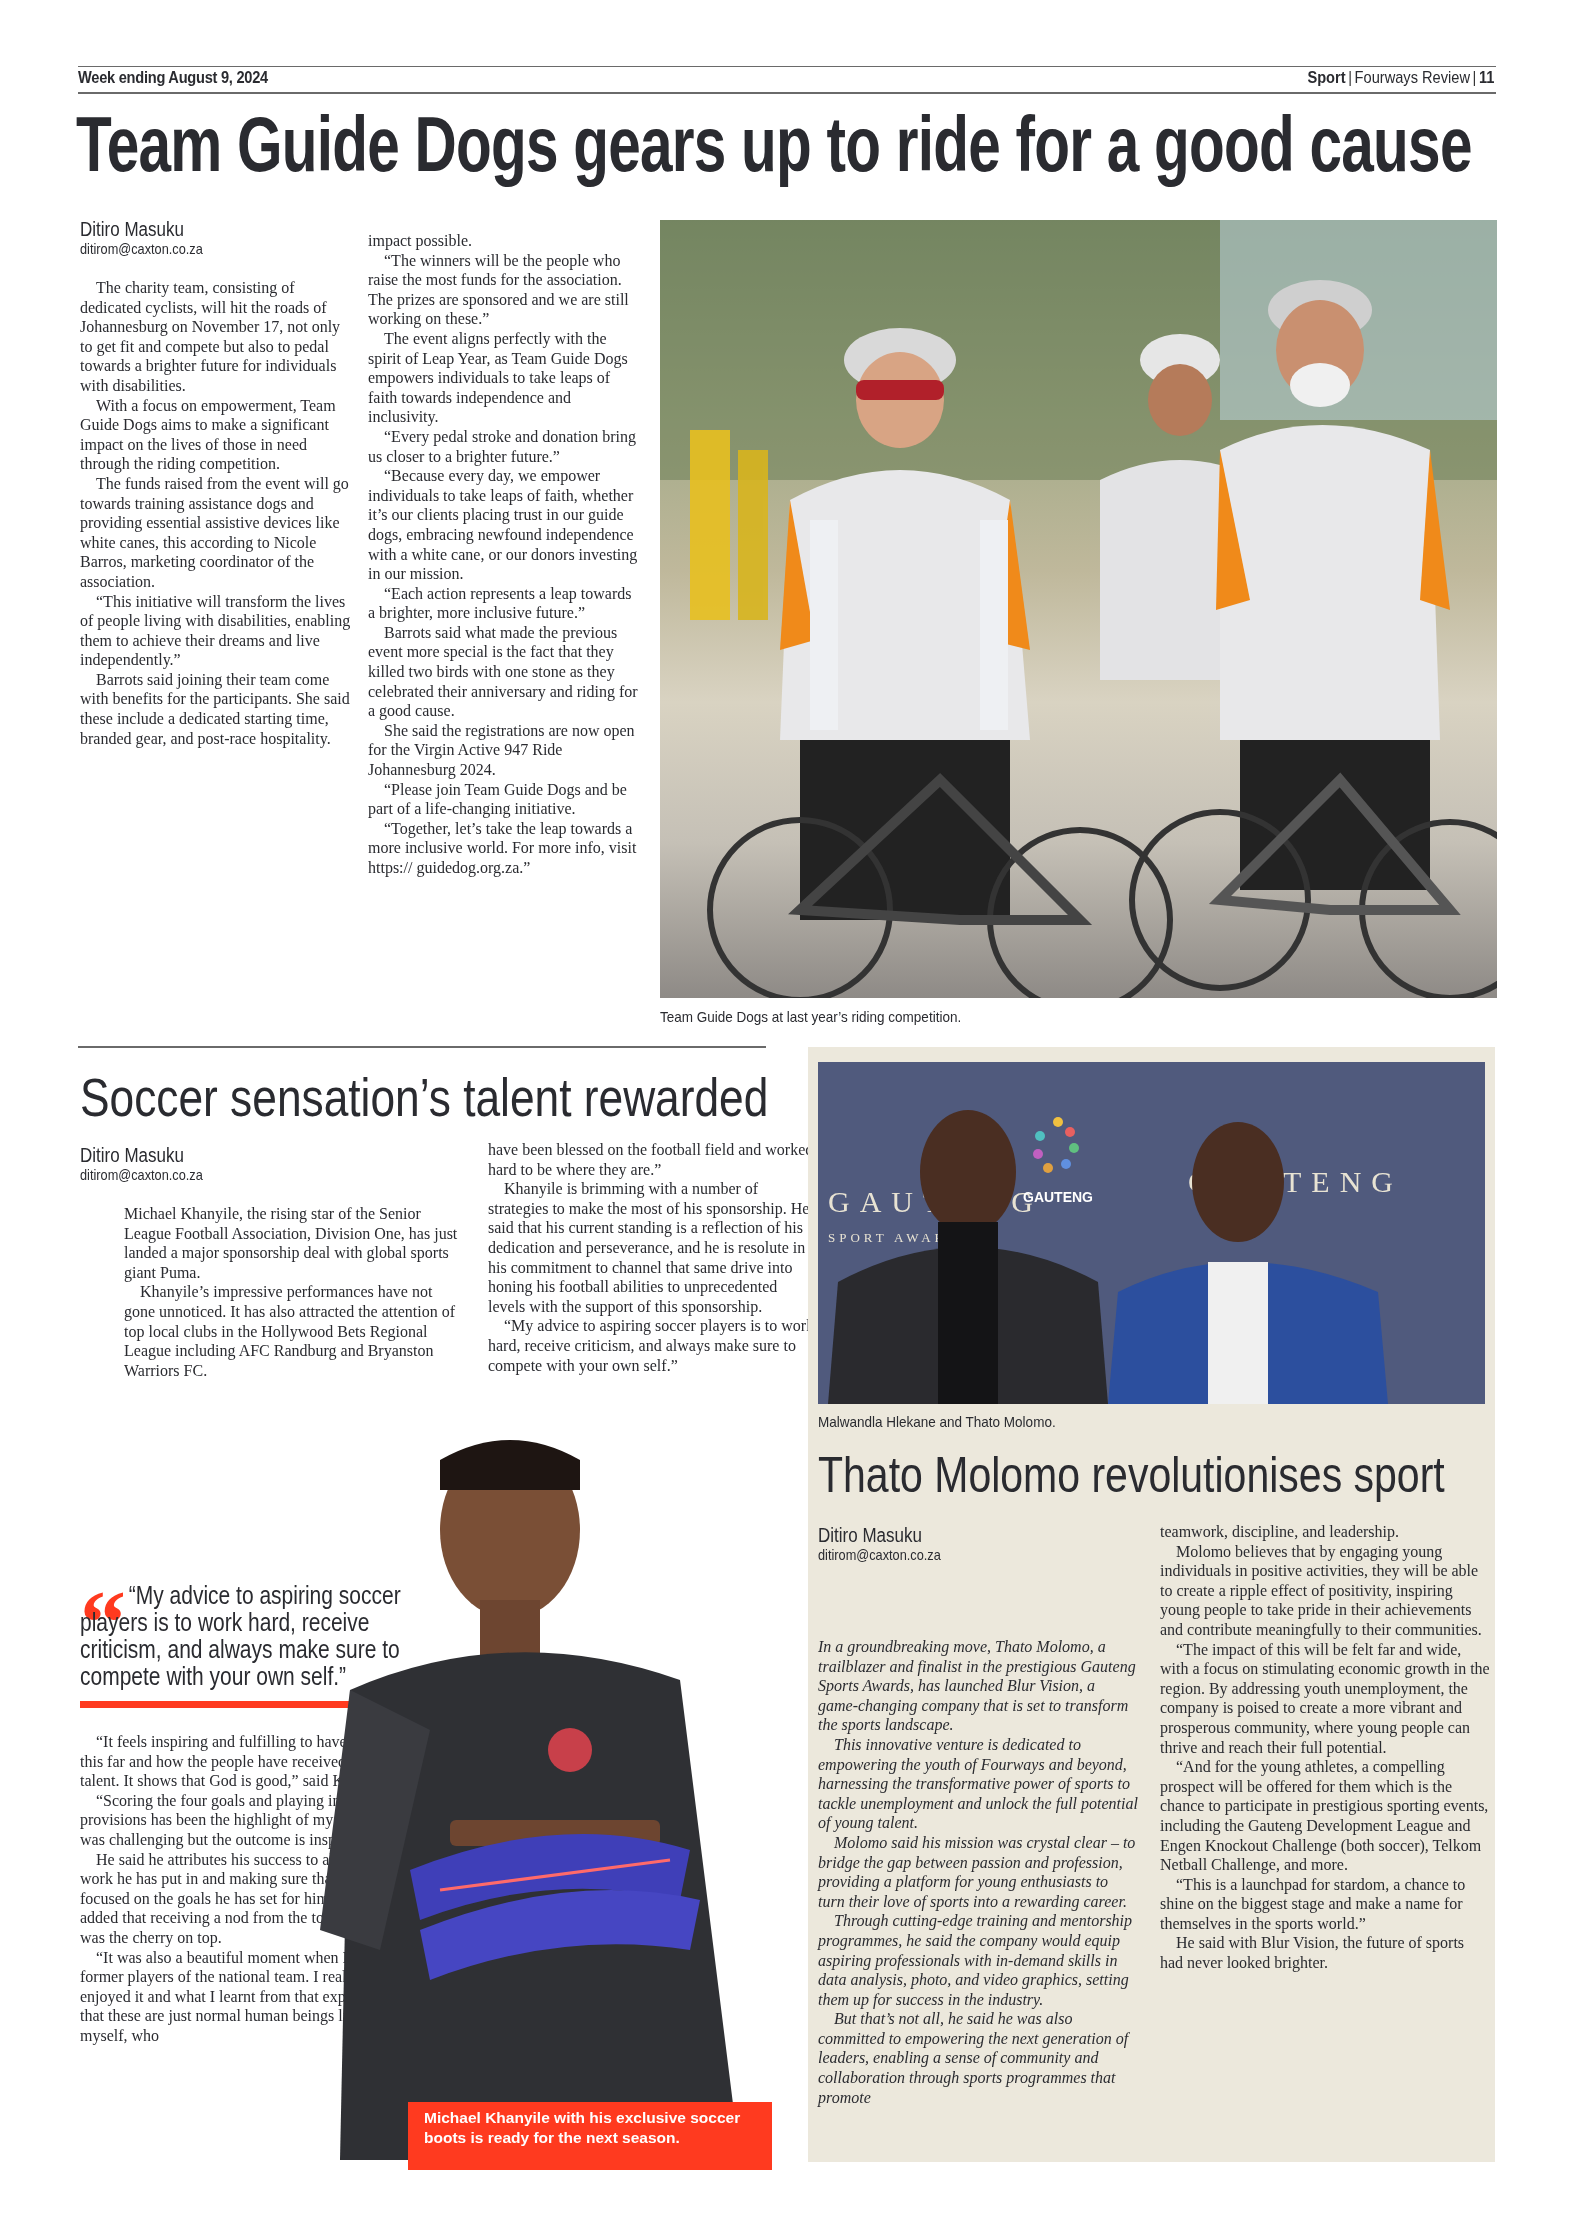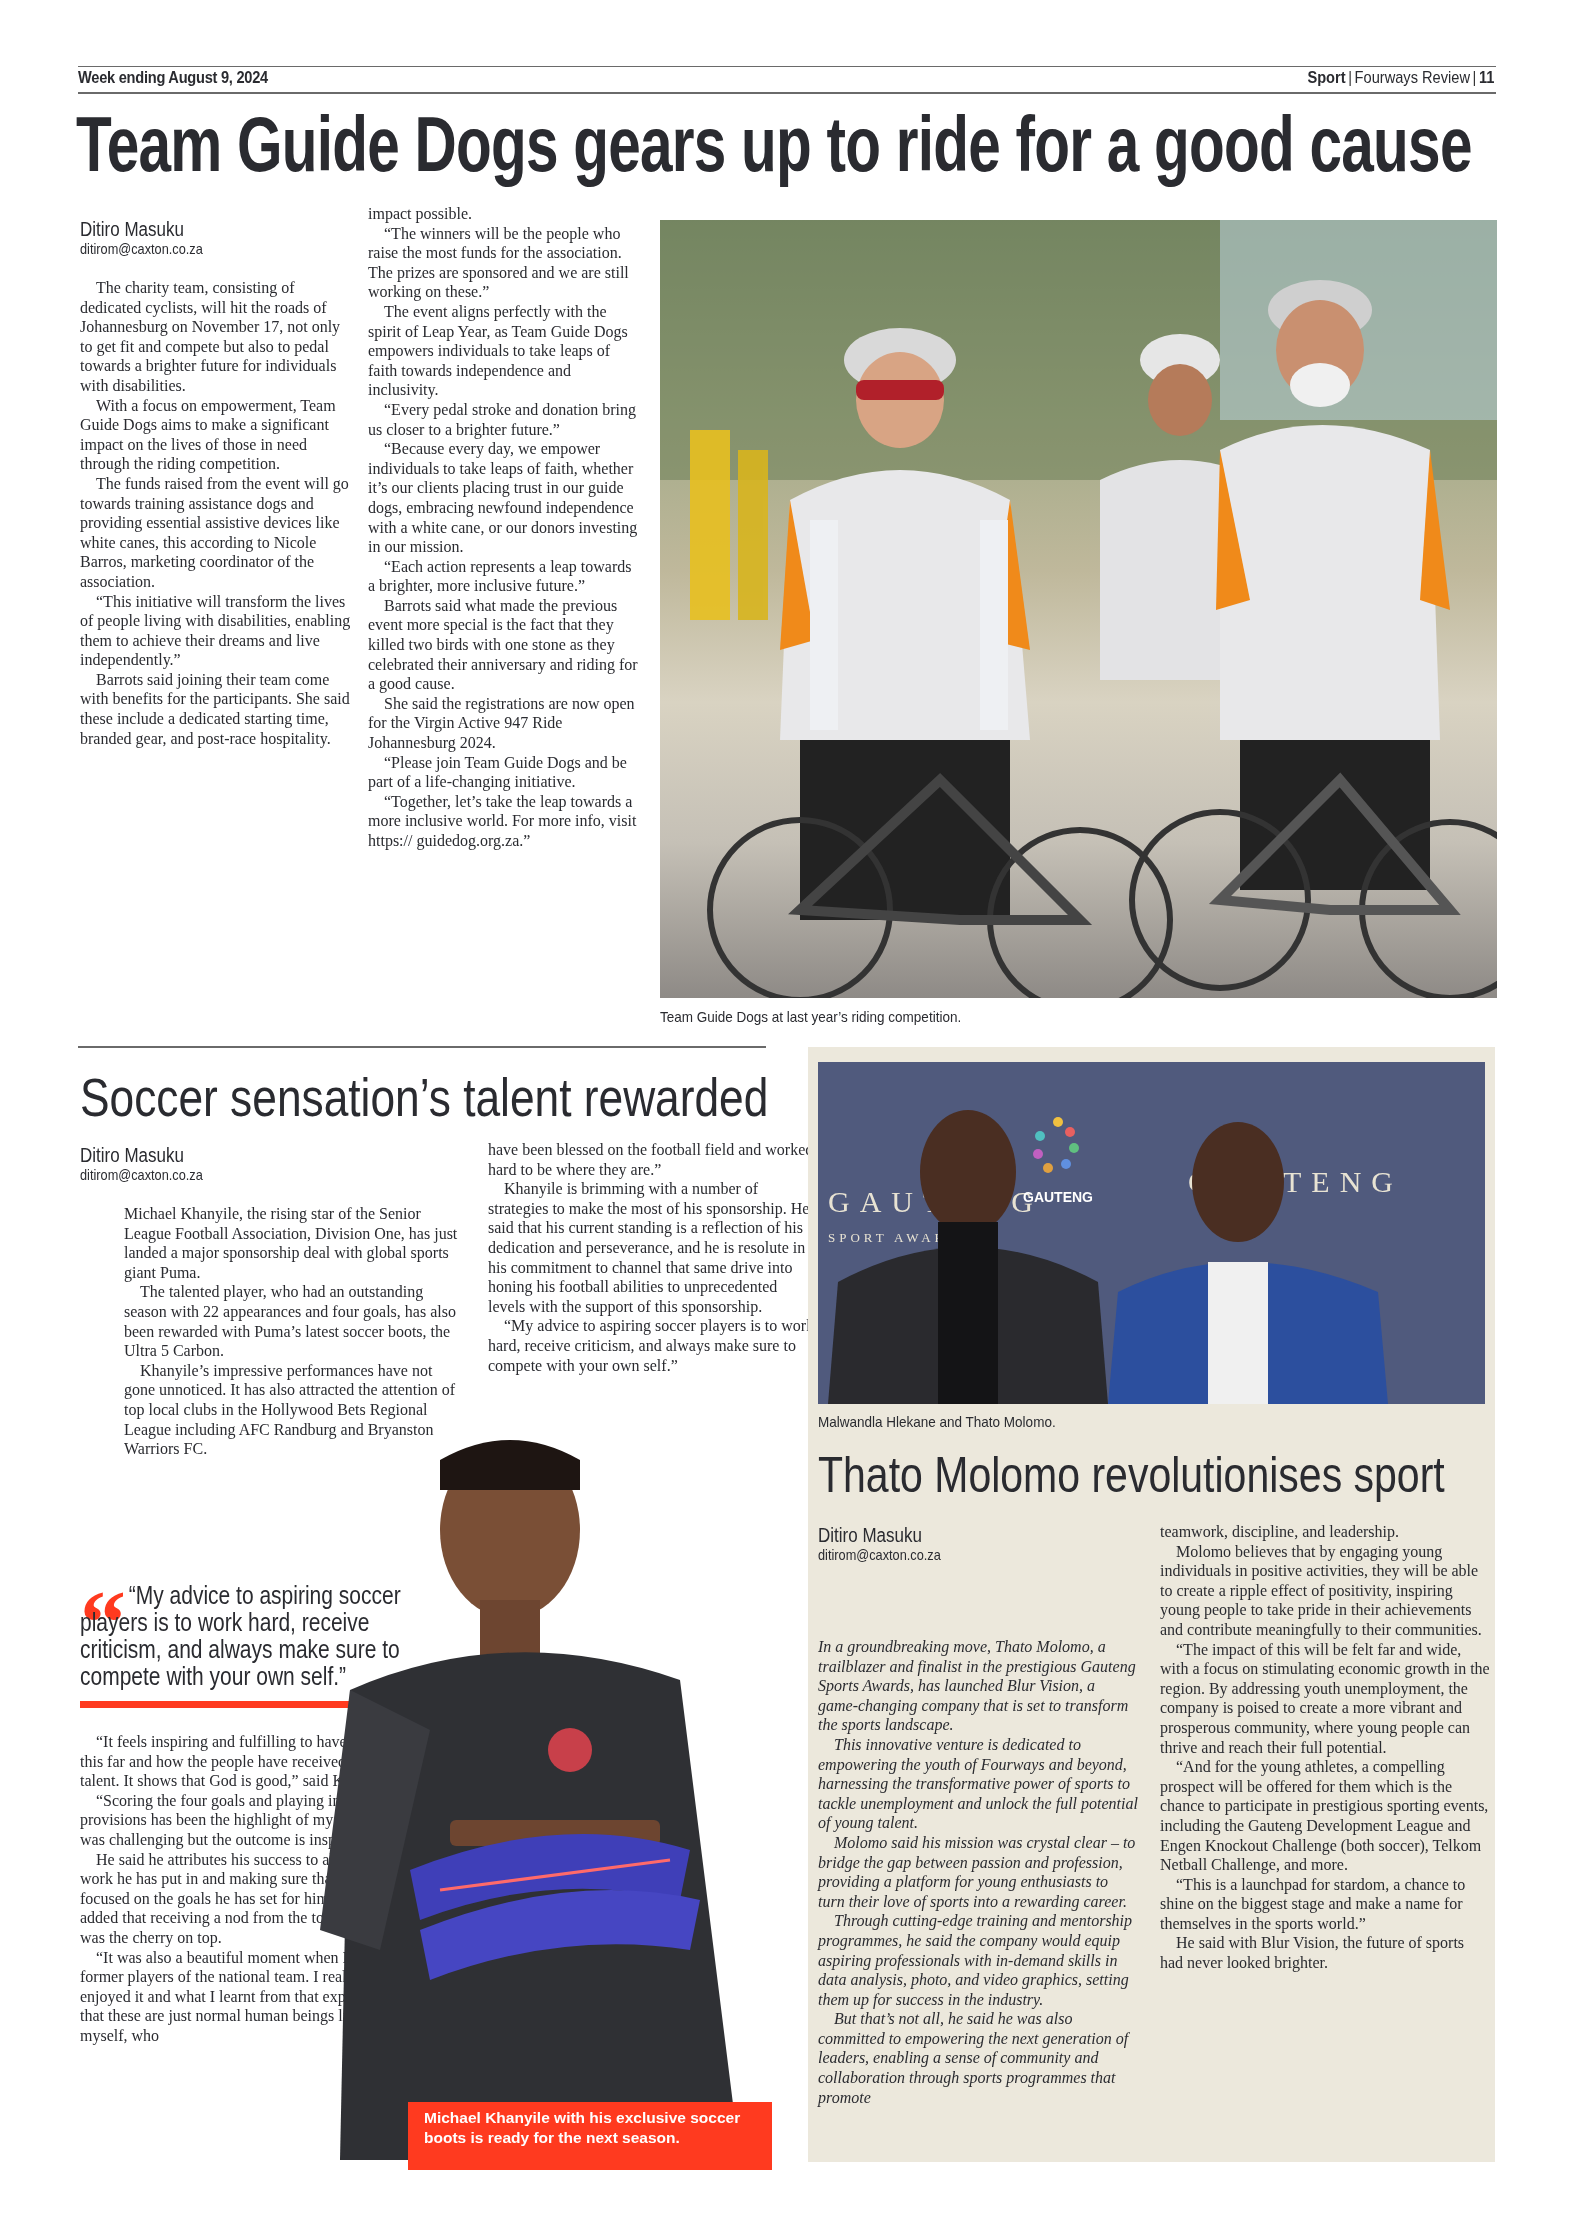--- a/index.html
+++ b/index.html
@@ -54,21 +54,21 @@
 <div class="abs sans byline-name" style="left:80px; top:218px;">Ditiro Masuku</div>
 <div class="abs sans byline-email" style="left:80px; top:240px;">ditirom@caxton.co.za</div>
 
 <div class="abs body-col" id="a1c1" style="left:80px; top:278px; width:272px;">
     <p>The charity team, consisting of dedicated cyclists, will hit the roads of Johannesburg on November 17, not only to get fit and compete but also to pedal towards a brighter future for individuals with disabilities.</p>
     <p>With a focus on empowerment, Team Guide Dogs aims to make a significant impact on the lives of those in need through the riding competition.</p>
     <p>The funds raised from the event will go towards training assistance dogs and providing essential assistive devices like white canes, this according to Nicole Barros, marketing coordinator of the association.</p>
     <p>“This initiative will transform the lives of people living with disabilities, enabling them to achieve their dreams and live independently.”</p>
     <p>Barrots said joining their team come with benefits for the participants. She said these include a dedicated starting time, branded gear, and post-race hospitality.</p>
   </div>
-<div class="abs body-col" id="a1c2" style="left:368px; top:204px; width:272px;">
+<div class="abs body-col" id="a1c2" style="left:368px; top:231px; width:272px;">
     <p class="first">impact possible.</p>
     <p>“The winners will be the people who raise the most funds for the association. The prizes are sponsored and we are still working on these.”</p>
     <p>The event aligns perfectly with the spirit of Leap Year, as Team Guide Dogs empowers individuals to take leaps of faith towards independence and inclusivity.</p>
     <p>“Every pedal stroke and donation bring us closer to a brighter future.”</p>
     <p>“Because every day, we empower individuals to take leaps of faith, whether it’s our clients placing trust in our guide dogs, embracing newfound independence with a white cane, or our donors investing in our mission.</p>
     <p>“Each action represents a leap towards a brighter, more inclusive future.”</p>
     <p>Barrots said what made the previous event more special is the fact that they killed two birds with one stone as they celebrated their anniversary and riding for a good cause.</p>
     <p>She said the registrations are now open for the Virgin Active 947 Ride Johannesburg 2024.</p>
     <p>“Please join Team Guide Dogs and be part of a life-changing initiative.</p>
     <p>“Together, let’s take the leap towards a more inclusive world. For more info, visit https:// guidedog.org.za.”</p>
@@ -117,21 +117,20 @@
 
 <div class="rule" style="left:78px; top:1046px; width:688px; height:2px;"></div>
 
 <div class="abs sans headline2">Soccer sensation’s talent rewarded</div>
 
 <div class="abs sans byline-name" style="left:80px; top:1144px;">Ditiro Masuku</div>
 <div class="abs sans byline-email" style="left:80px; top:1166px;">ditirom@caxton.co.za</div>
 
 <div class="abs body-col" id="a2c1" style="left:80px; top:1204px; width:340px;margin-left:44px;">
     <p class="first">Michael Khanyile, the rising star of the Senior League Football Association, Division One, has just landed a major sponsorship deal with global sports giant Puma.</p>
-    <p>The talented player, who had an outstanding season with 22 appearances and four goals, has also been rewarded with Puma’s latest soccer boots, the Ultra 5 Carbon.</p>
     <p>Khanyile’s impressive performances have not gone unnoticed. It has also attracted the attention of top local clubs in the Hollywood Bets Regional League including AFC Randburg and Bryanston Warriors FC.</p>
   </div>
 <div class="abs body-col" id="a2c2" style="left:452px; top:1140px; width:330px;margin-left:36px;">
     <p class="first">have been blessed on the football field and worked hard to be where they are.”</p>
     <p>Khanyile is brimming with a number of strategies to make the most of his sponsorship. He said that his current standing is a reflection of his dedication and perseverance, and he is resolute in his commitment to channel that same drive into honing his football abilities to unprecedented levels with the support of this sponsorship.</p>
     <p>“My advice to aspiring soccer players is to work hard, receive criticism, and always make sure to compete with your own self.”</p>
   </div>
 
 <div class="abs pullquote">
   <span class="pq-mark">“</span>

